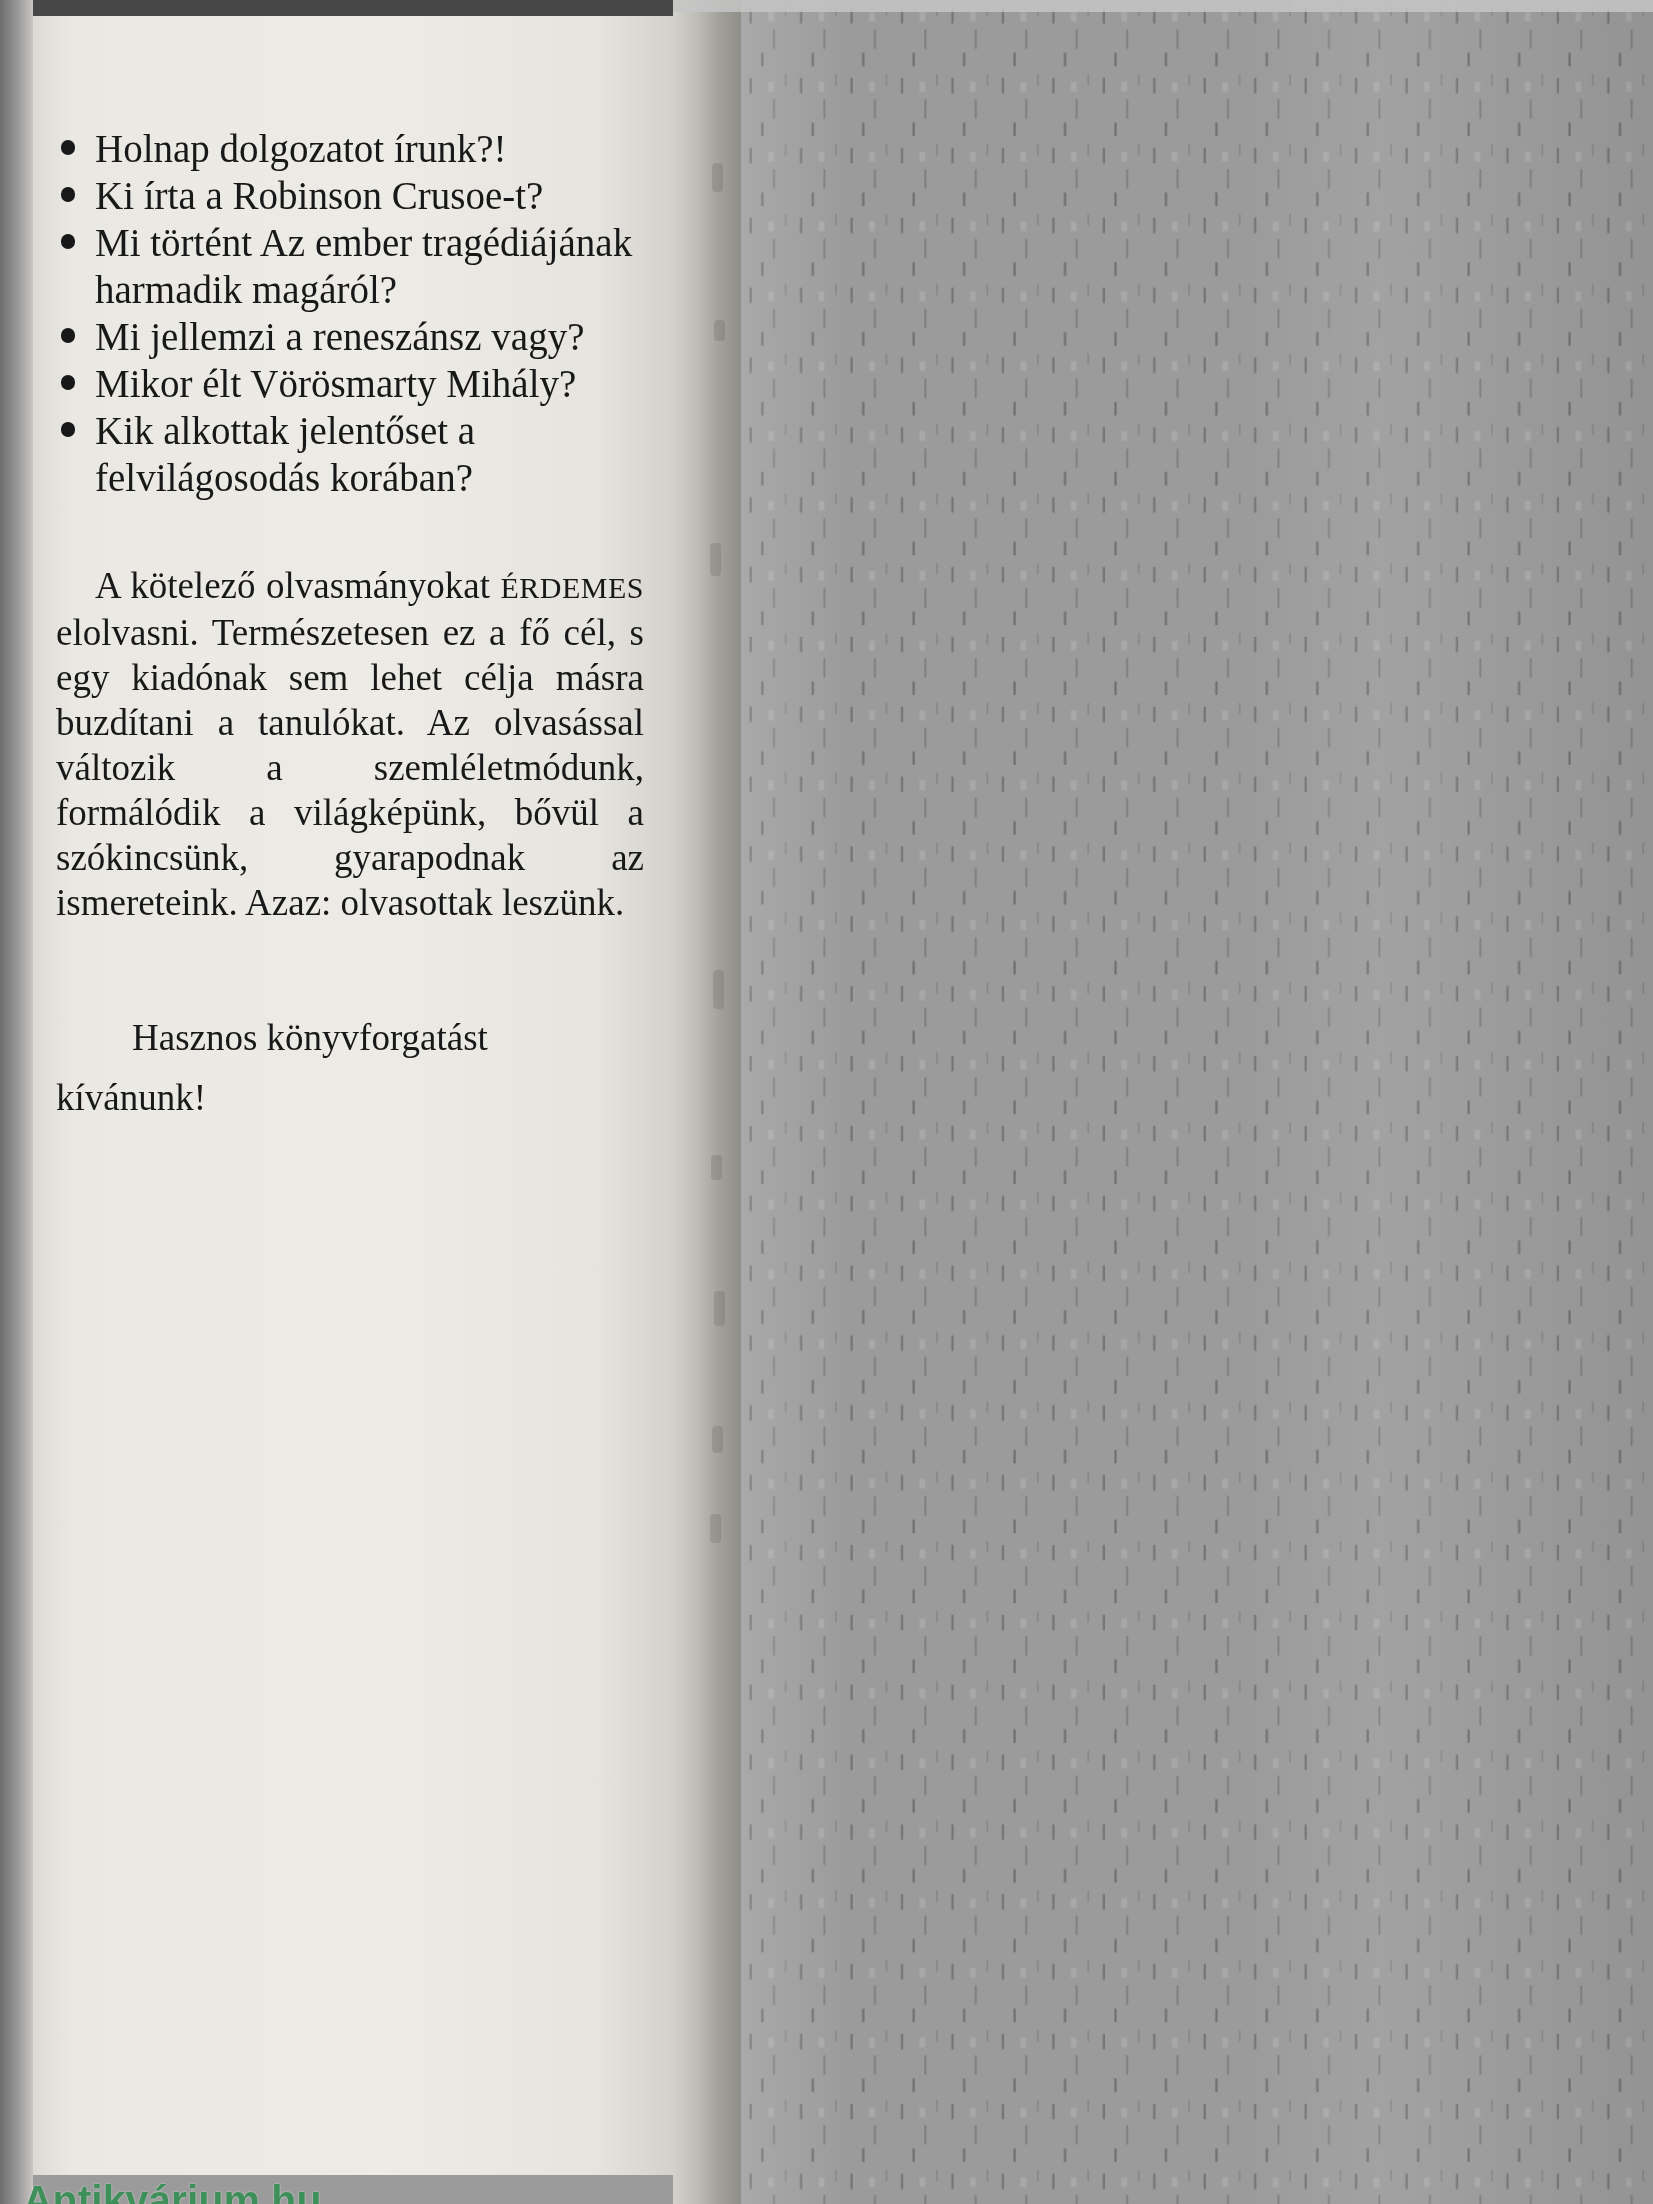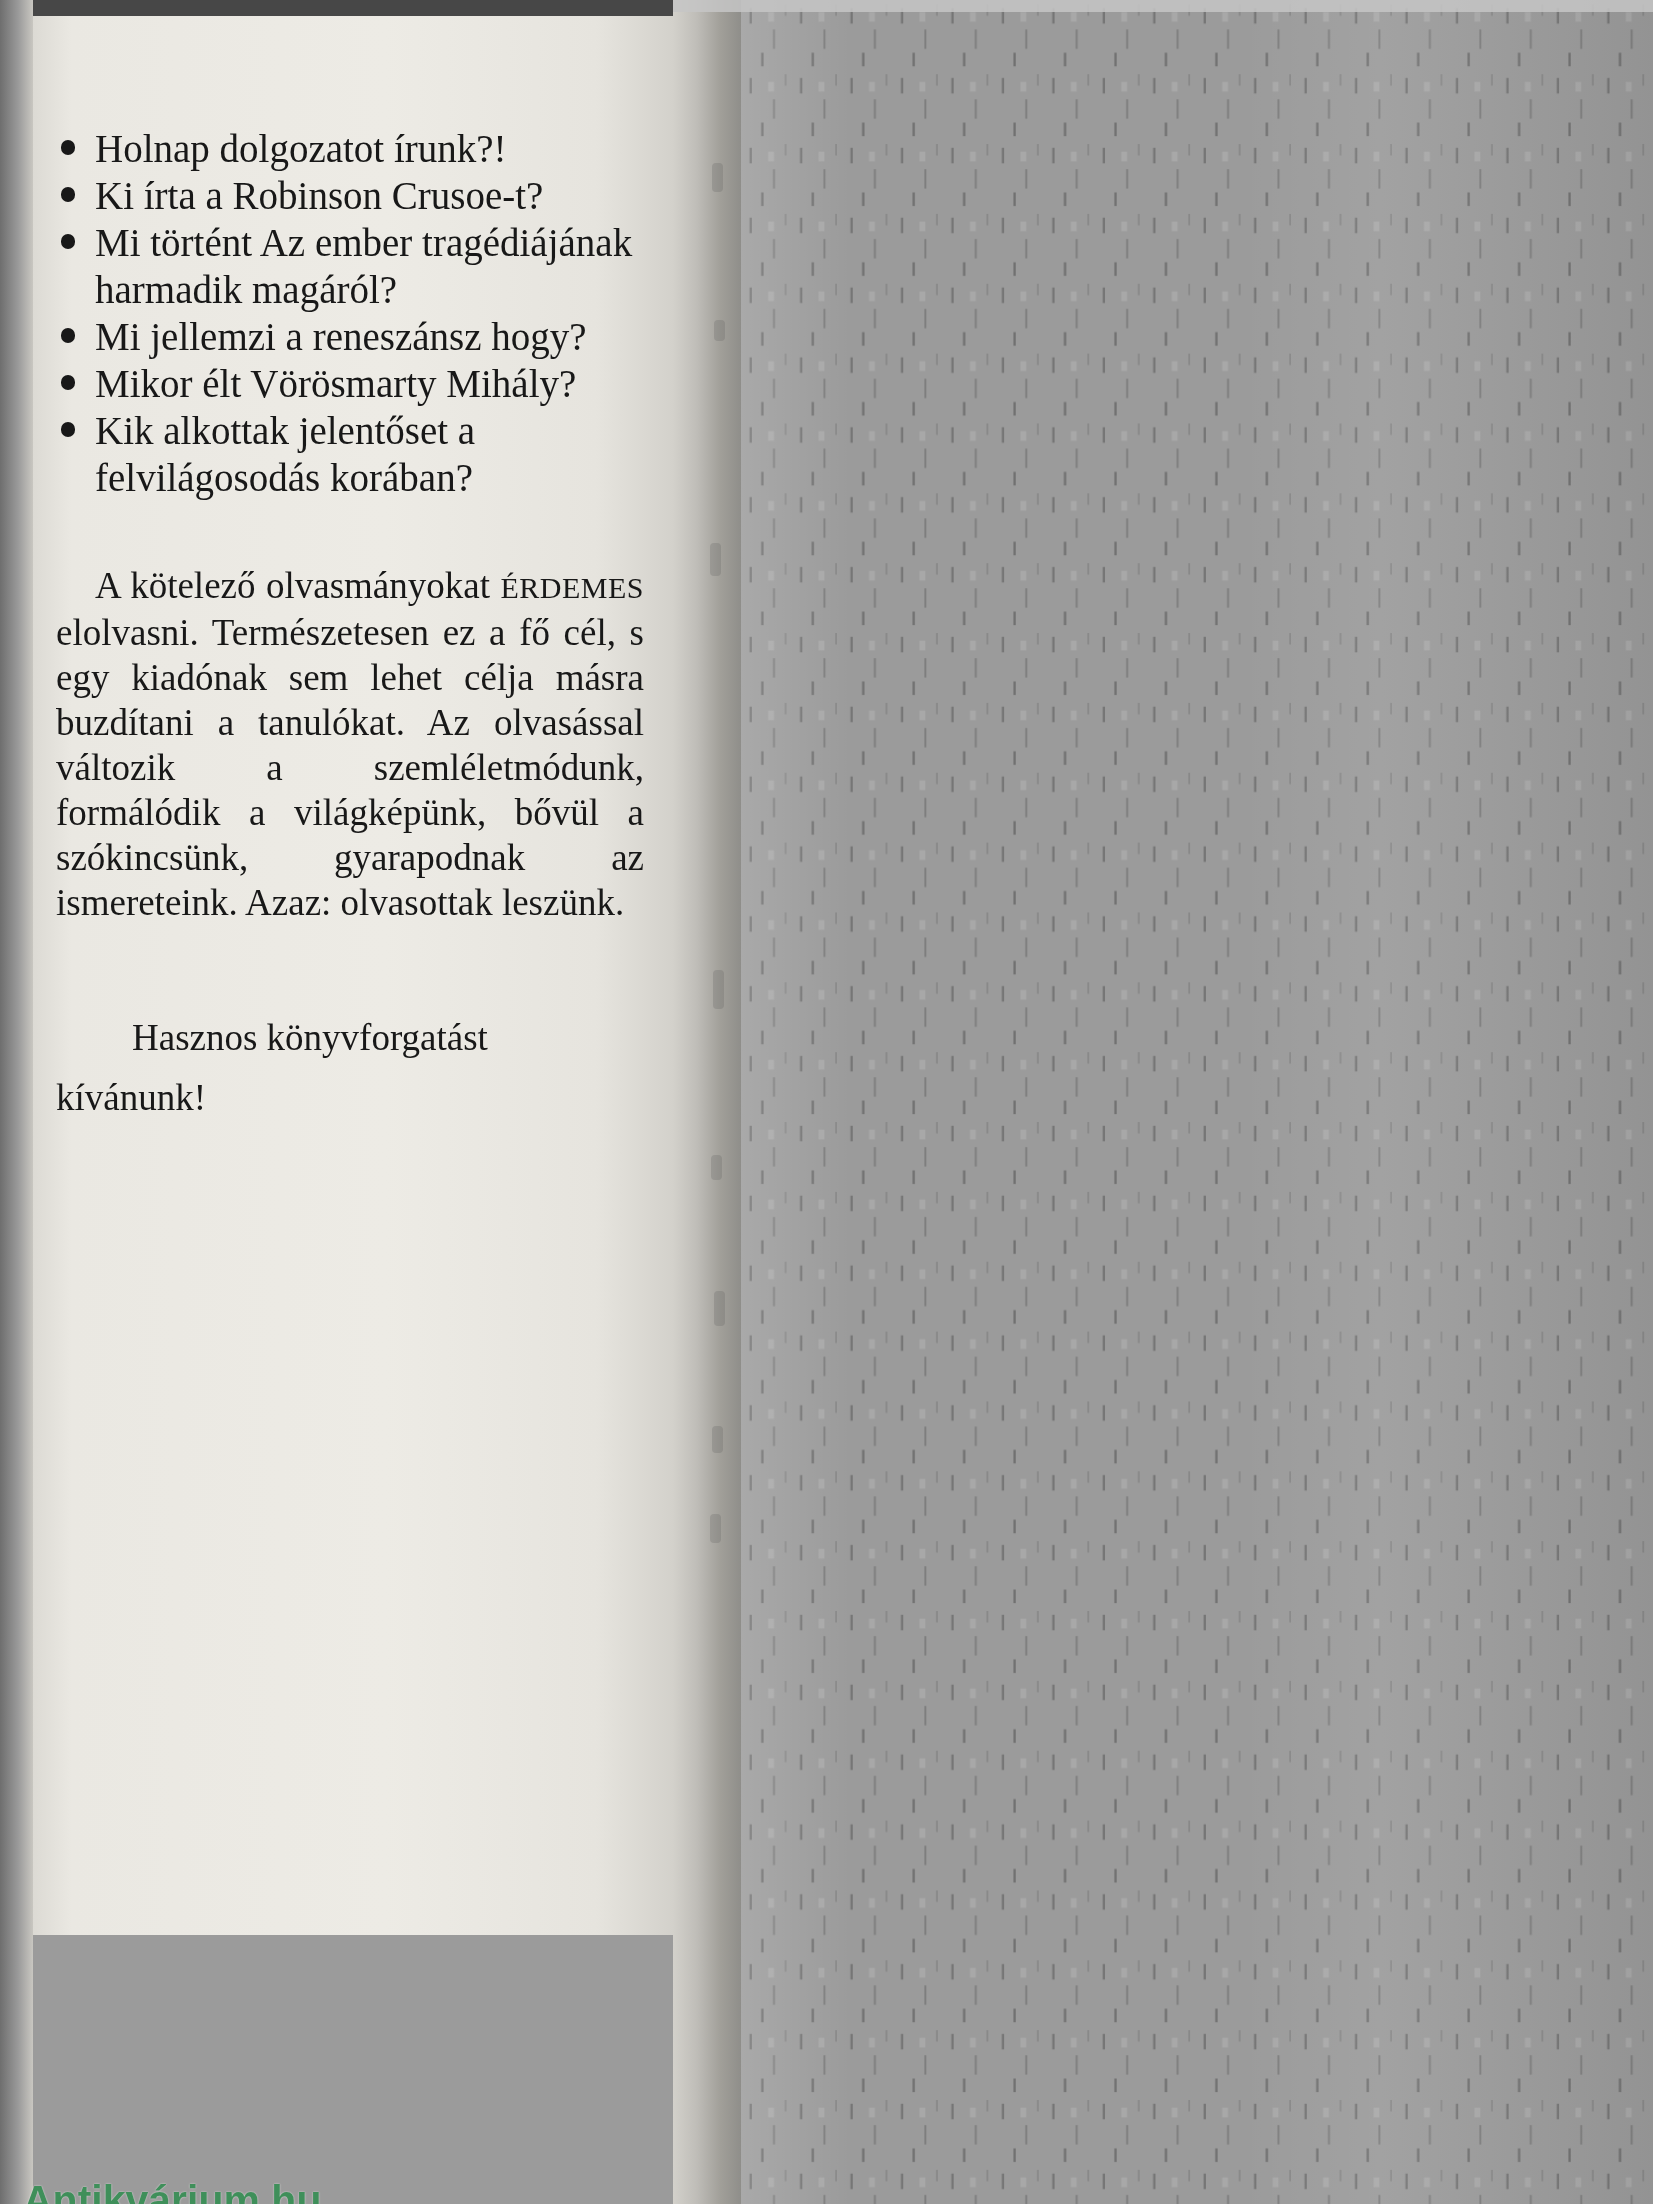--- a/index.html
+++ b/index.html
@@ -49,21 +49,21 @@
   .top-band {
     position: absolute; left: 673px; top: 0;
     width: 980px; height: 11.6px;
     background: #c6c6c6;
     opacity: 0.85;
   }
 
   
   .page {
     position: absolute; left: 33px; top: 15.5px;
-    width: 640px; height: 1919px;
+    width: 640px; height: 2159px;
     background: linear-gradient(90deg, #dcdad4 0%, #eae8e2 6%, #edebe5 55%, #e6e4de 88%, #d3d1cb 100%);
   }
   .content {
     padding: 0 29px 0 23px;
   }
 
   ul.bullets {
     list-style: none;
     margin: 109px 0 0 0;
     padding: 0;
@@ -162,21 +162,21 @@
         <li>
           <span class="dot"></span>
           <span>Ki írta a Robinson Crusoe-t?</span>
         </li>
         <li>
           <span class="dot"></span>
           <span>Mi történt Az ember tragédiájának harmadik magáról?</span>
         </li>
         <li>
           <span class="dot"></span>
-          <span>Mi jellemzi a reneszánsz hogy?</span>
+          <span>Mi jellemzi a reneszánsz vagy?</span>
         </li>
         <li>
           <span class="dot"></span>
           <span>Mikor élt Vörösmarty Mihály?</span>
         </li>
         <li>
           <span class="dot"></span>
           <span>Kik alkottak jelentőset a felvilágosodás korában?</span>
         </li>
       </ul>

